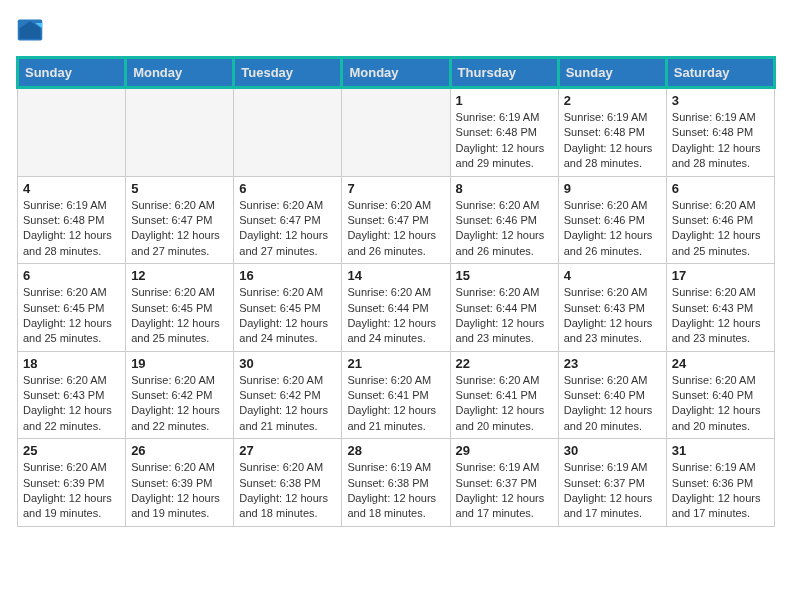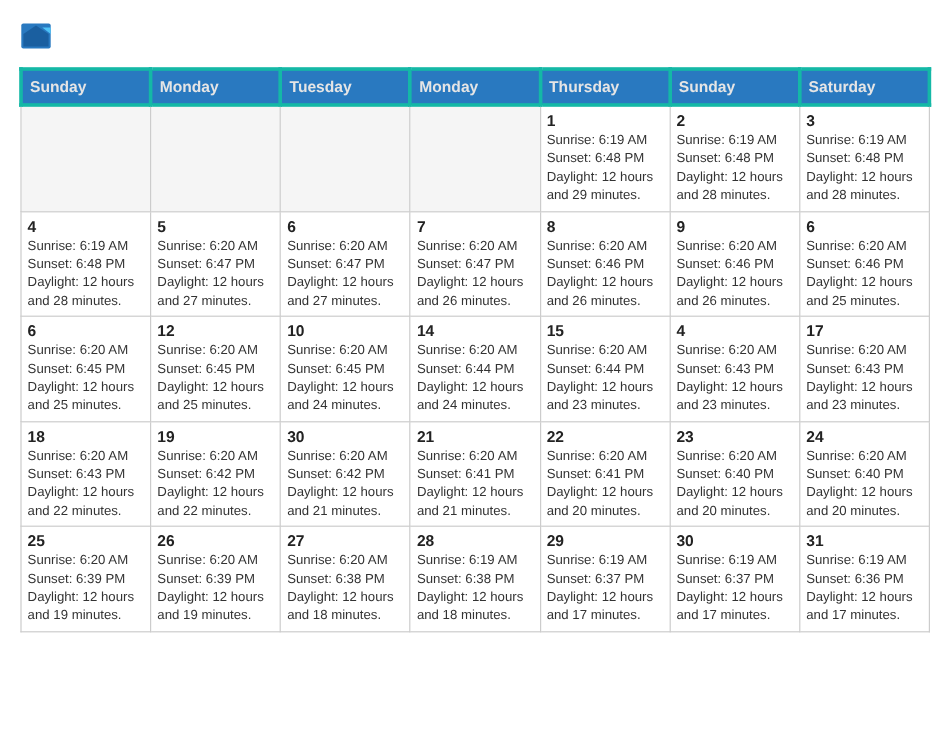--- a/index.html
+++ b/index.html
@@ -202,21 +202,21 @@
 Sunset: 6:45 PM
 Daylight: 12 hours and 25 minutes.</div>
         </td>
         <td>
           <span class="day-number">12</span>
           <div class="day-info" style="white-space: pre-line;">Sunrise: 6:20 AM
 Sunset: 6:45 PM
 Daylight: 12 hours and 25 minutes.</div>
         </td>
         <td>
-          <span class="day-number">10</span>
+          <span class="day-number">16</span>
           <div class="day-info" style="white-space: pre-line;">Sunrise: 6:20 AM
 Sunset: 6:45 PM
 Daylight: 12 hours and 24 minutes.</div>
         </td>
         <td>
           <span class="day-number">14</span>
           <div class="day-info" style="white-space: pre-line;">Sunrise: 6:20 AM
 Sunset: 6:44 PM
 Daylight: 12 hours and 24 minutes.</div>
         </td>

